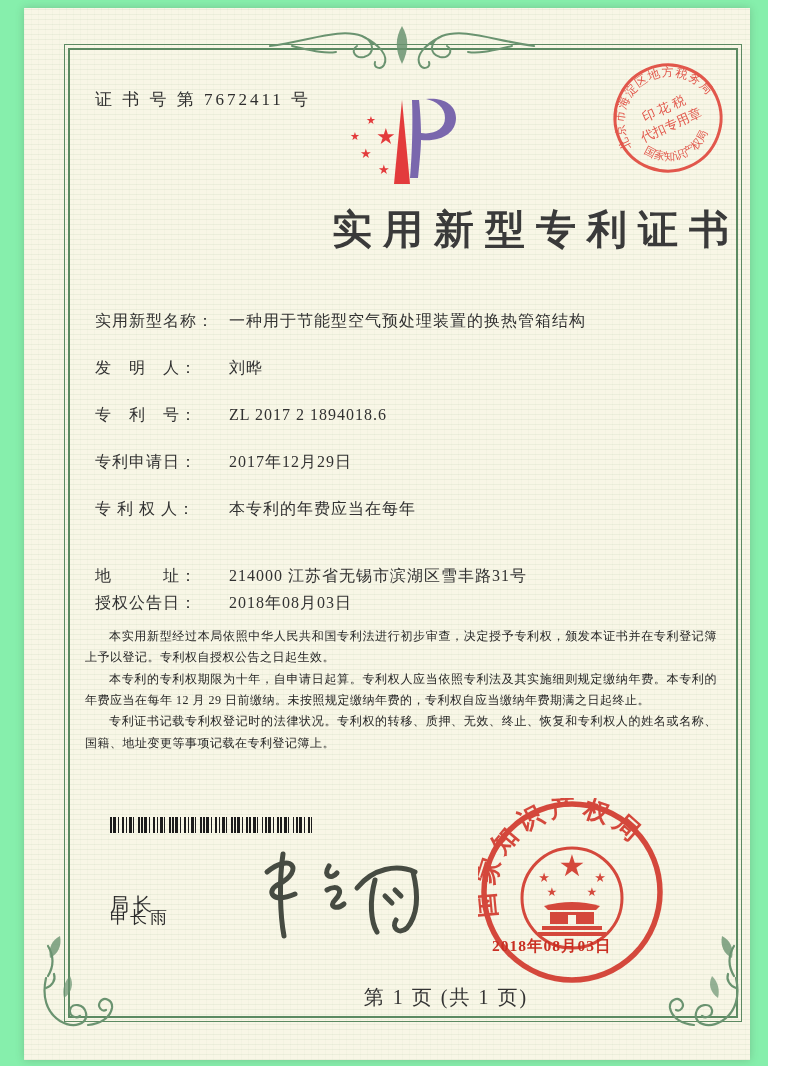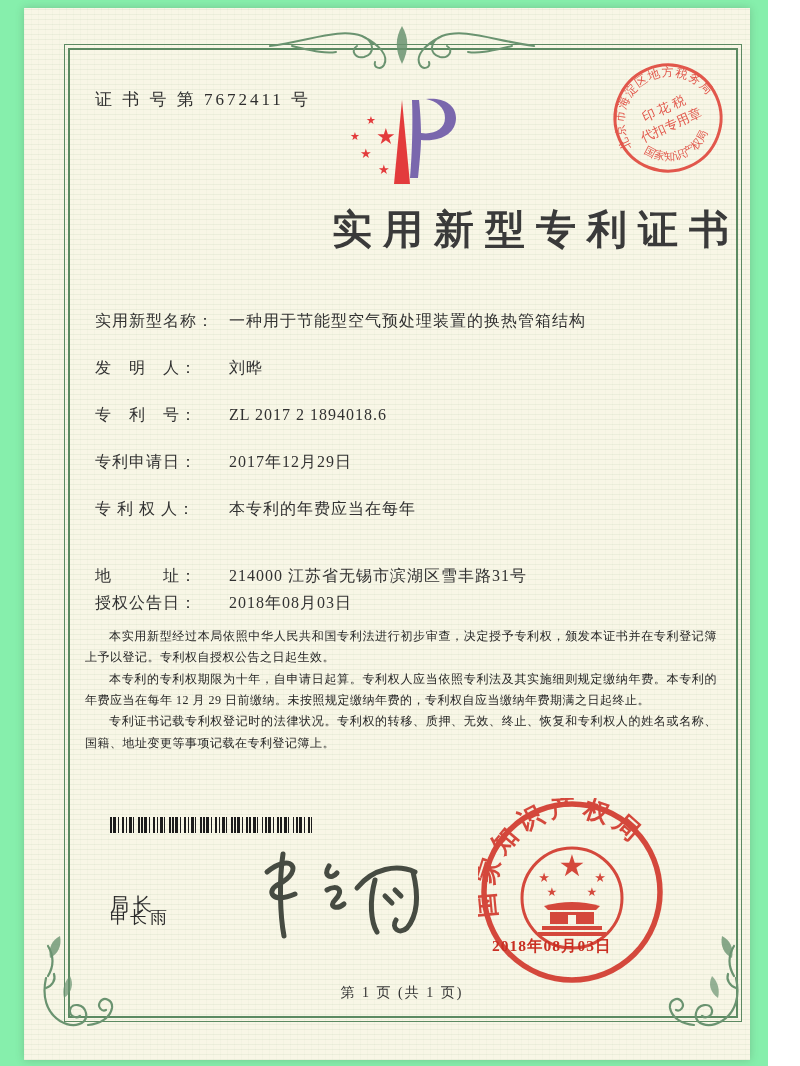--- a/index.html
+++ b/index.html
@@ -23,21 +23,21 @@
   .paras p{margin:0;text-indent:2em;letter-spacing:0.5px;}
   .barcode{position:absolute;left:110px;top:817px;width:202px;height:16px;
     background:repeating-linear-gradient(90deg,#1c1c1c 0 1.5px,transparent 1.5px 3px,#1c1c1c 3px 6px,transparent 6px 7.5px,#1c1c1c 7.5px 8.5px,transparent 8.5px 12px,#1c1c1c 12px 14px,transparent 14px 15.5px);}
   .director-title{position:absolute;left:110px;top:892px;font-size:19px;letter-spacing:4px;color:#2d2d2d;}
   .director-name{position:absolute;left:110px;top:906px;font-size:17px;letter-spacing:3px;color:#2d2d2d;}
   .signature{position:absolute;left:225px;top:840px;}
   .seal{position:absolute;left:478px;top:798px;opacity:0.92;}
   .seal-date{position:absolute;left:492px;top:936px;font-size:15.5px;color:#c92f23;letter-spacing:1px;font-weight:bold;z-index:6;}
   .tax-stamp{position:absolute;left:610px;top:60px;transform:rotate(-24deg);opacity:0.88;z-index:5;}
   .logo{position:absolute;left:340px;top:96px;}
-  .footer{position:absolute;left:64px;top:984px;width:676px;text-align:center;font-size:14px;letter-spacing:2px;color:#333;}
+  .footer{position:absolute;left:64px;top:984px;width:676px;text-align:center;font-size:20px;letter-spacing:2px;color:#333;padding-left:44px;}
   .orn{position:absolute;z-index:3;}
   .orn-top{left:262px;top:20px;}
   .orn-bl{left:40px;top:928px;}
   .orn-br{left:642px;top:928px;transform:scaleX(-1);}
 </style>
 </head>
 <body>
 
 <div class="page">
   <div class="paper"></div>

